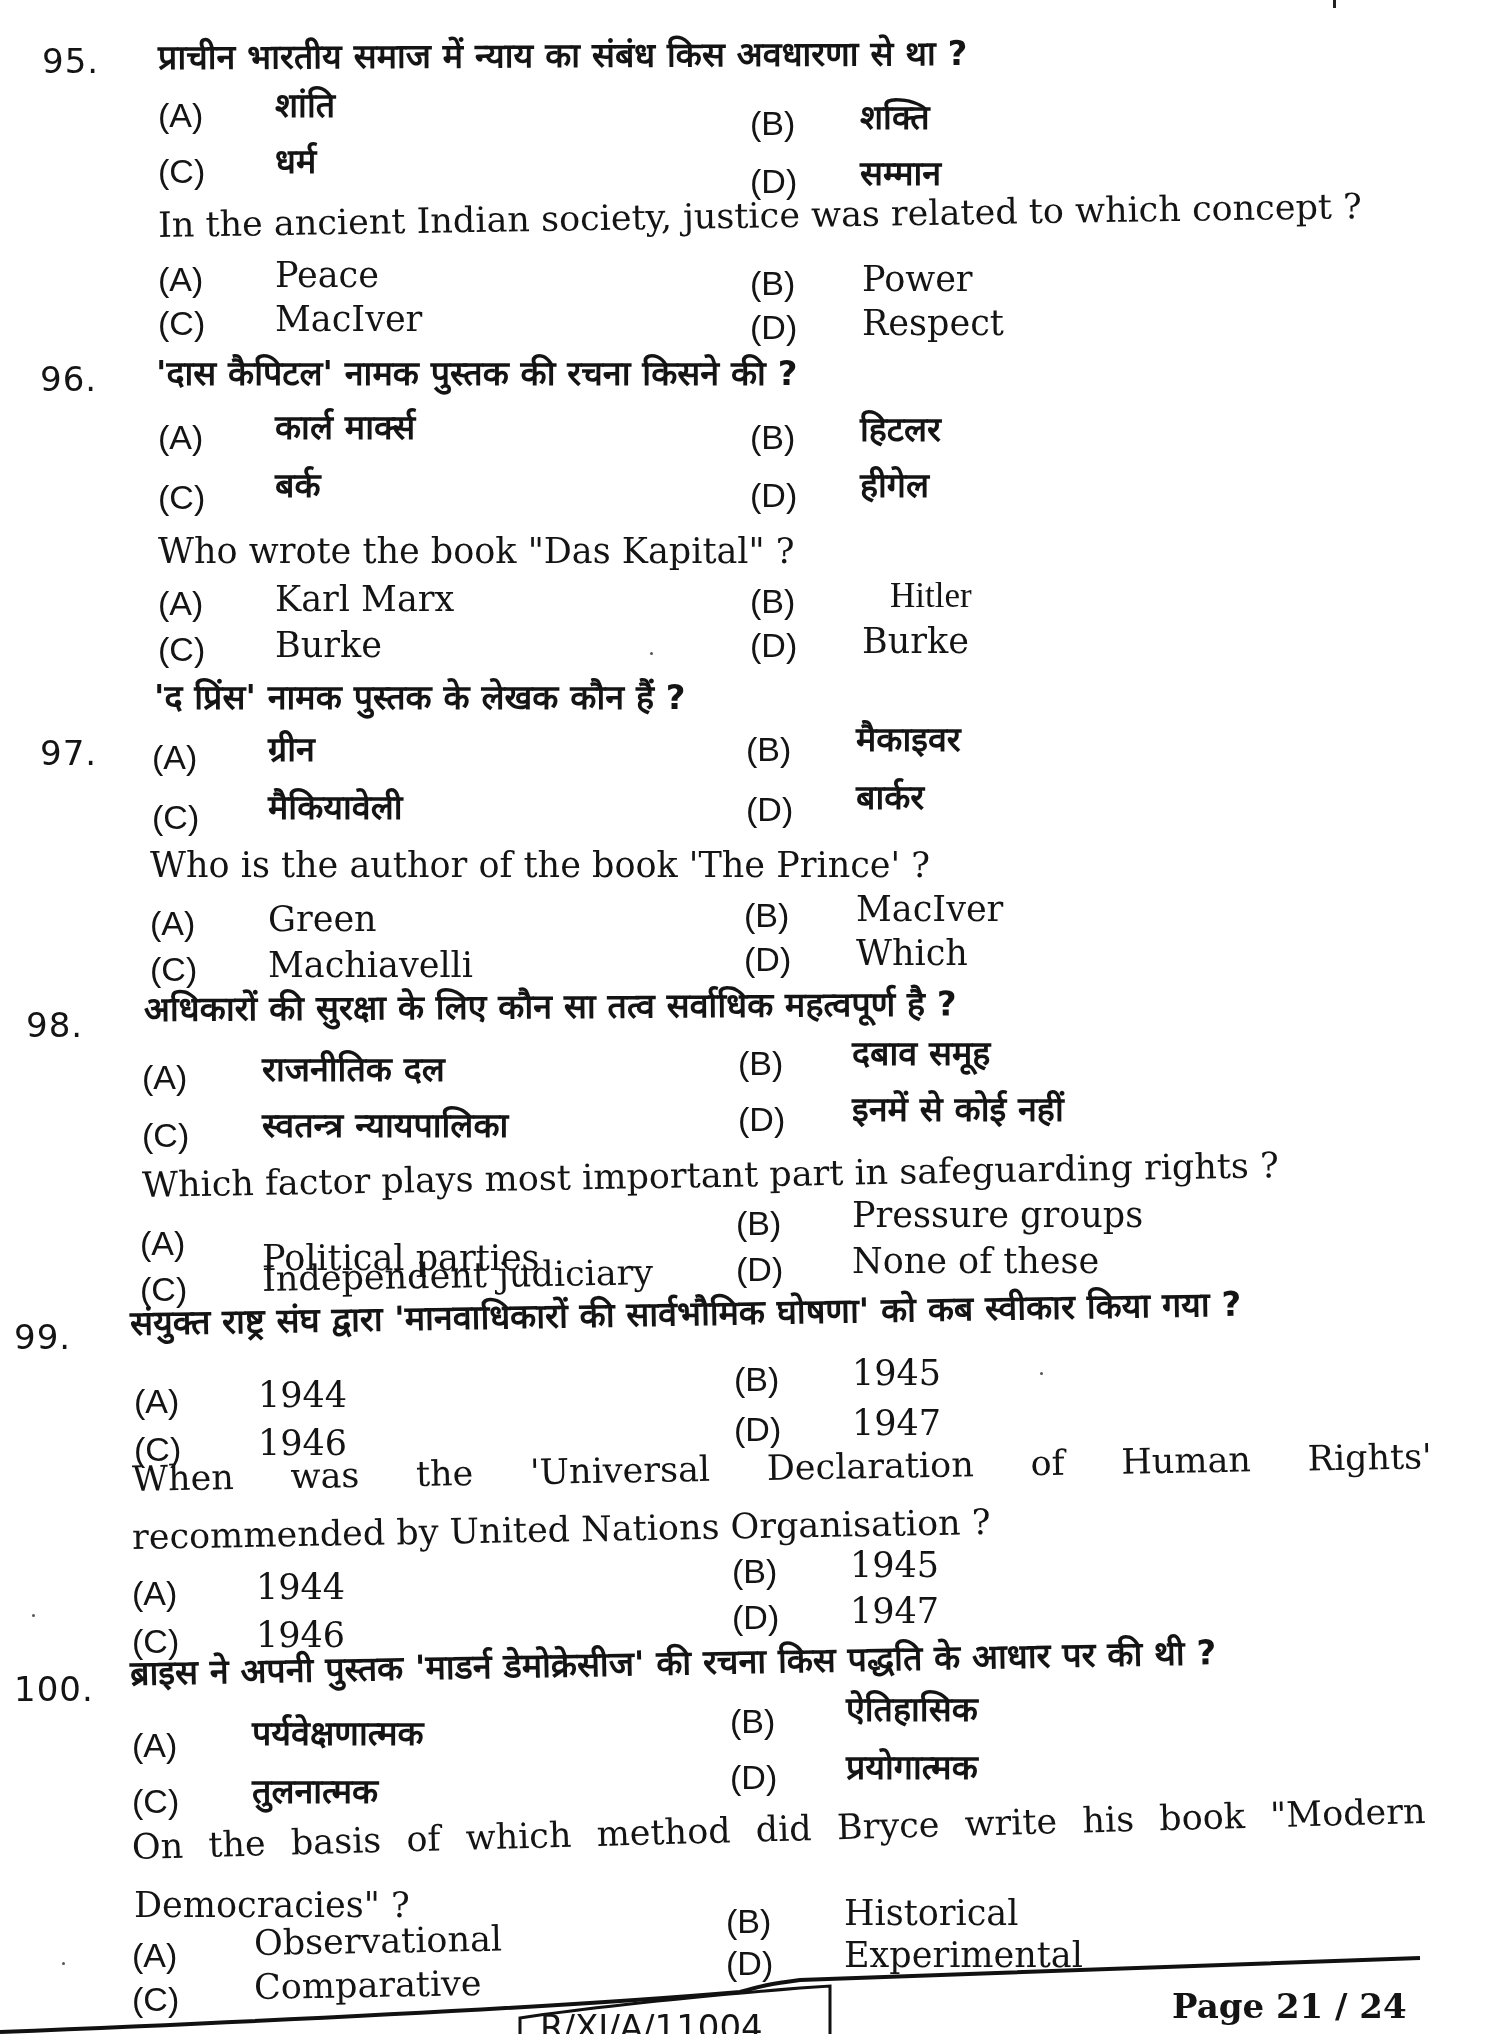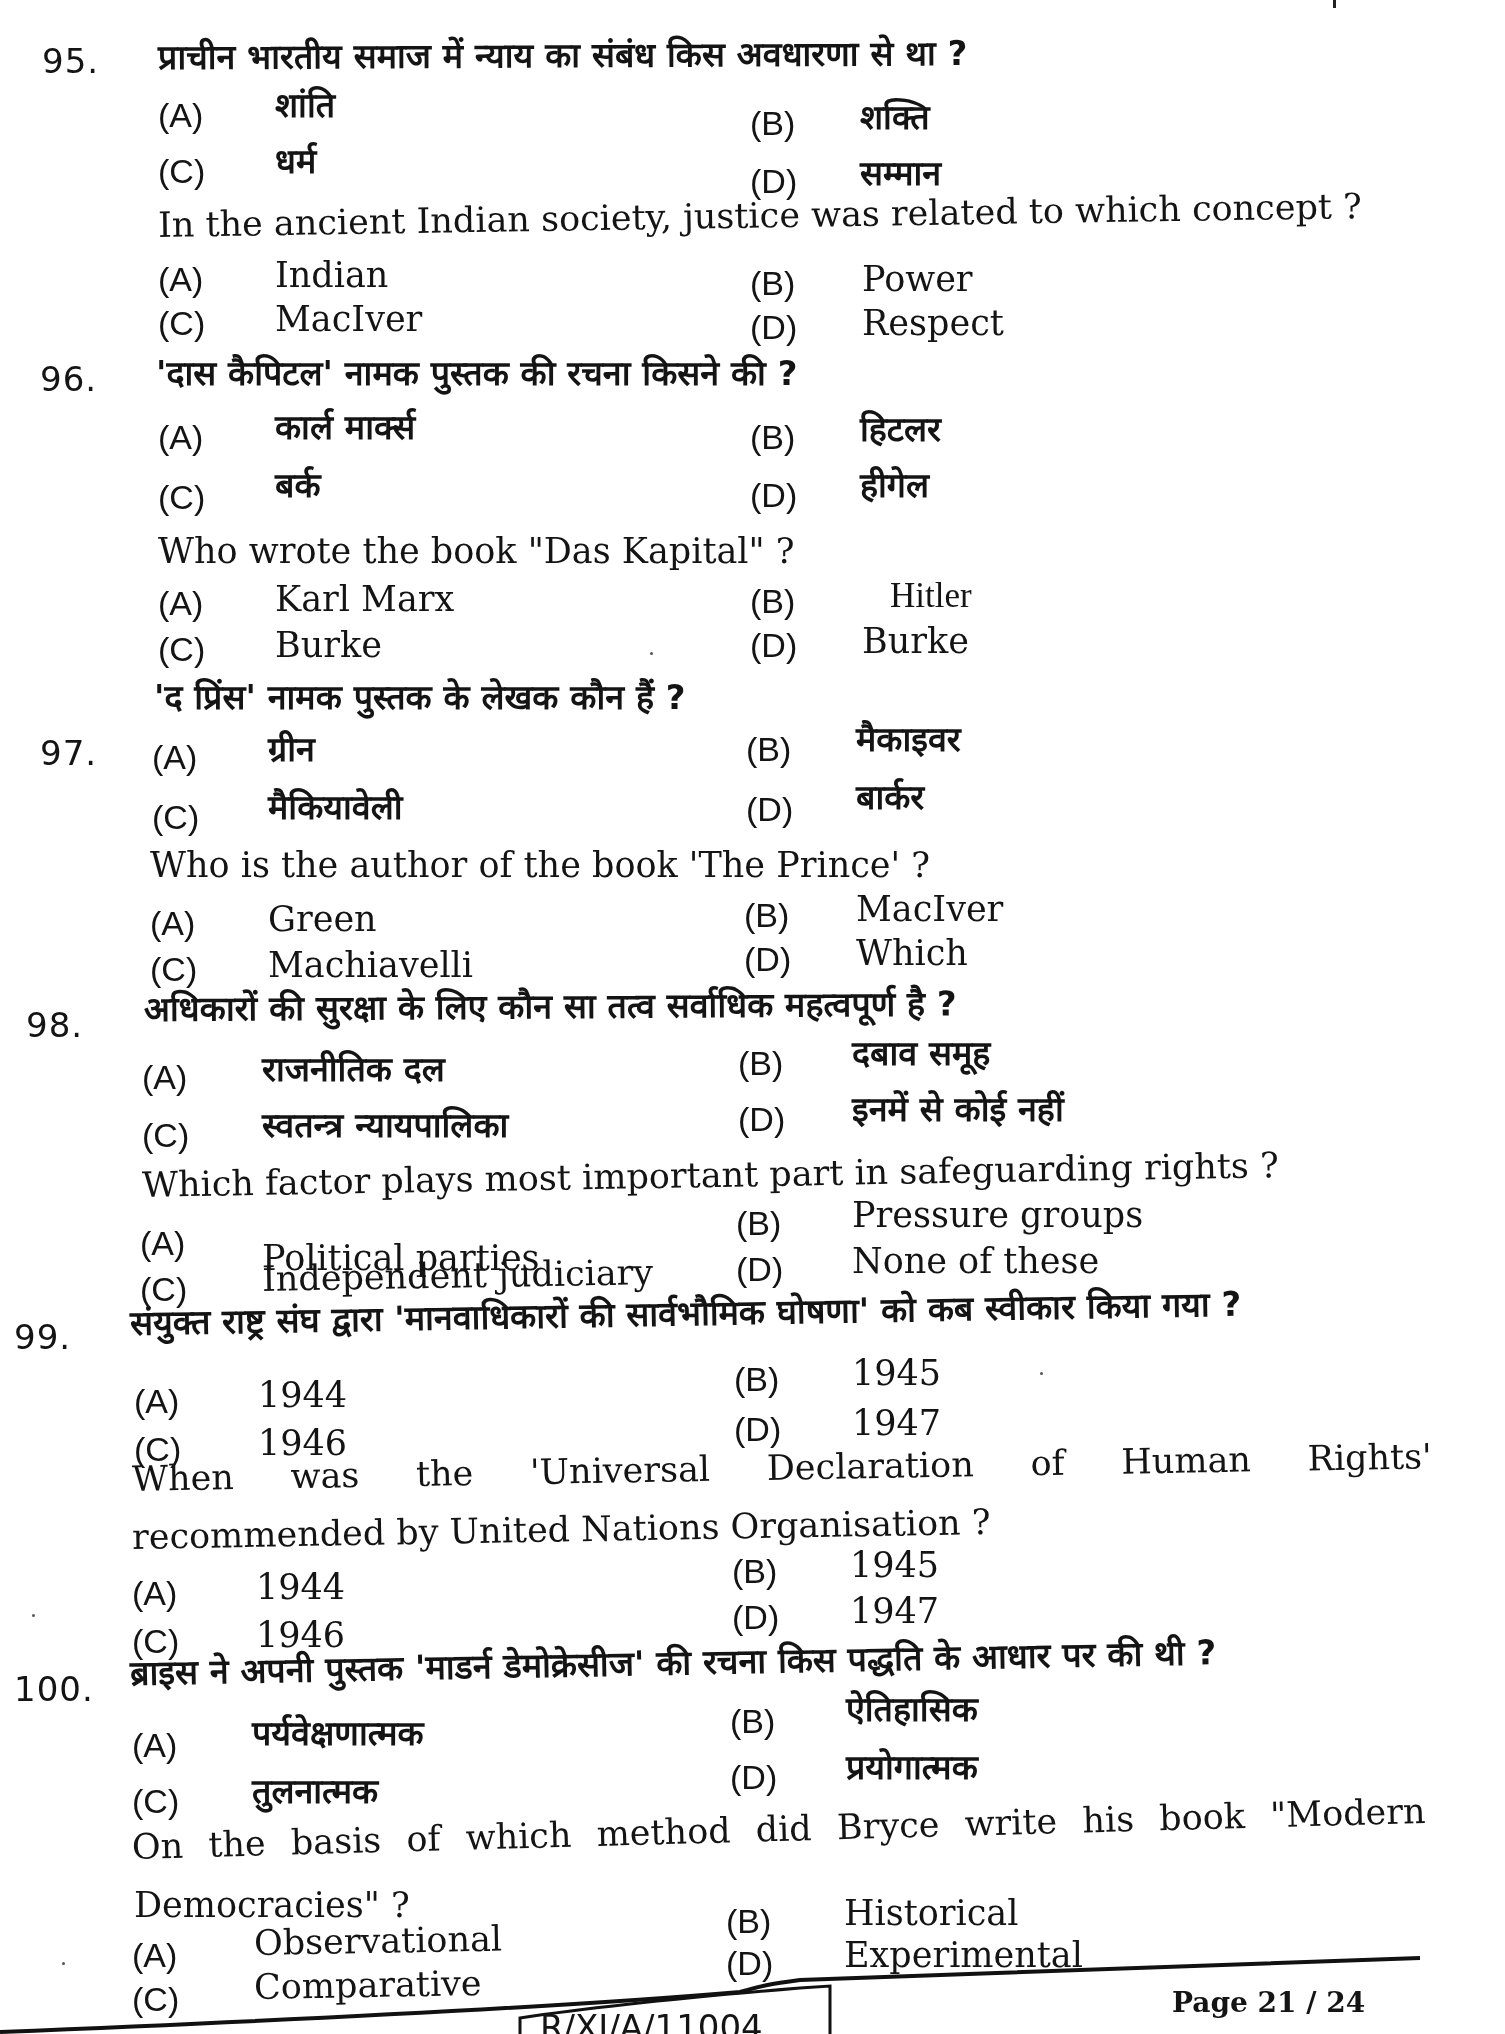--- a/index.html
+++ b/index.html
@@ -7,21 +7,21 @@
          font-family: "DejaVu Serif", "Liberation Serif", serif; color: #141414; }
   .page { position: absolute; left: 0; top: 0; width: 1505px; height: 2034px; }
   .t { position: absolute; white-space: nowrap; line-height: 1; }
   .qnum { font-family: "DejaVu Sans", sans-serif; font-size: 34px; letter-spacing: 1px; }
   .hi { font-family: "DejaVu Sans", "Liberation Sans", sans-serif; font-size: 34px; font-weight: bold; }
   .en { font-family: "DejaVu Serif", "Liberation Serif", serif; font-size: 35px; }
   .lbl { font-family: "Liberation Sans", "DejaVu Sans", sans-serif; font-size: 34px; }
   .opt-hi { font-family: "DejaVu Sans", sans-serif; font-size: 34px; font-weight: bold; }
   .opt-en { font-family: "DejaVu Serif", serif; font-size: 35px; }
   .justify { display: flex; justify-content: space-between; width: 1300px; }
-  .page-no { position: absolute; font-family: "DejaVu Serif", serif; font-size: 28px; font-weight: bold; }
+  .page-no { position: absolute; font-family: "DejaVu Serif", serif; font-size: 34px; font-weight: bold; }
   .tick { position: absolute; width: 3px; height: 8px; background: #222; }
   .speck { position: absolute; width: 3px; height: 3px; background: #555; border-radius: 50%; }
 </style>
 </head>
 <body>
 
 <div class="page">
 
   <div class="tick" style="left:1333px; top:0px;"></div>
 
@@ -35,21 +35,21 @@
     <span class="t opt-hi" style="left:860px; top:100px;">शक्ति</span>
 
     <span class="t lbl" style="left:158px; top:154px;">(C)</span>
     <span class="t opt-hi" style="left:275px; top:144px;">धर्म</span>
     <span class="t lbl" style="left:750px; top:164px;">(D)</span>
     <span class="t opt-hi" style="left:860px; top:156px;">सम्मान</span>
 
     <span class="t en" style="left:158px; top:208px; transform:rotate(-0.9deg); transform-origin:left;">In the ancient Indian society, justice was related to which concept ?</span>
 
     <span class="t lbl" style="left:158px; top:262px;">(A)</span>
-    <span class="t opt-en" style="left:275px; top:258px;">Indian</span>
+    <span class="t opt-en" style="left:275px; top:258px;">Peace</span>
     <span class="t lbl" style="left:750px; top:266px;">(B)</span>
     <span class="t opt-en" style="left:862px; top:262px;">Power</span>
     <span class="t lbl" style="left:158px; top:306px;">(C)</span>
     <span class="t opt-en" style="left:275px; top:302px;">MacIver</span>
     <span class="t lbl" style="left:750px; top:310px;">(D)</span>
     <span class="t opt-en" style="left:862px; top:306px;">Respect</span>
   </div>
 
   <div>
     <span class="t qnum" style="left:40px; top:362px;">96.</span>

